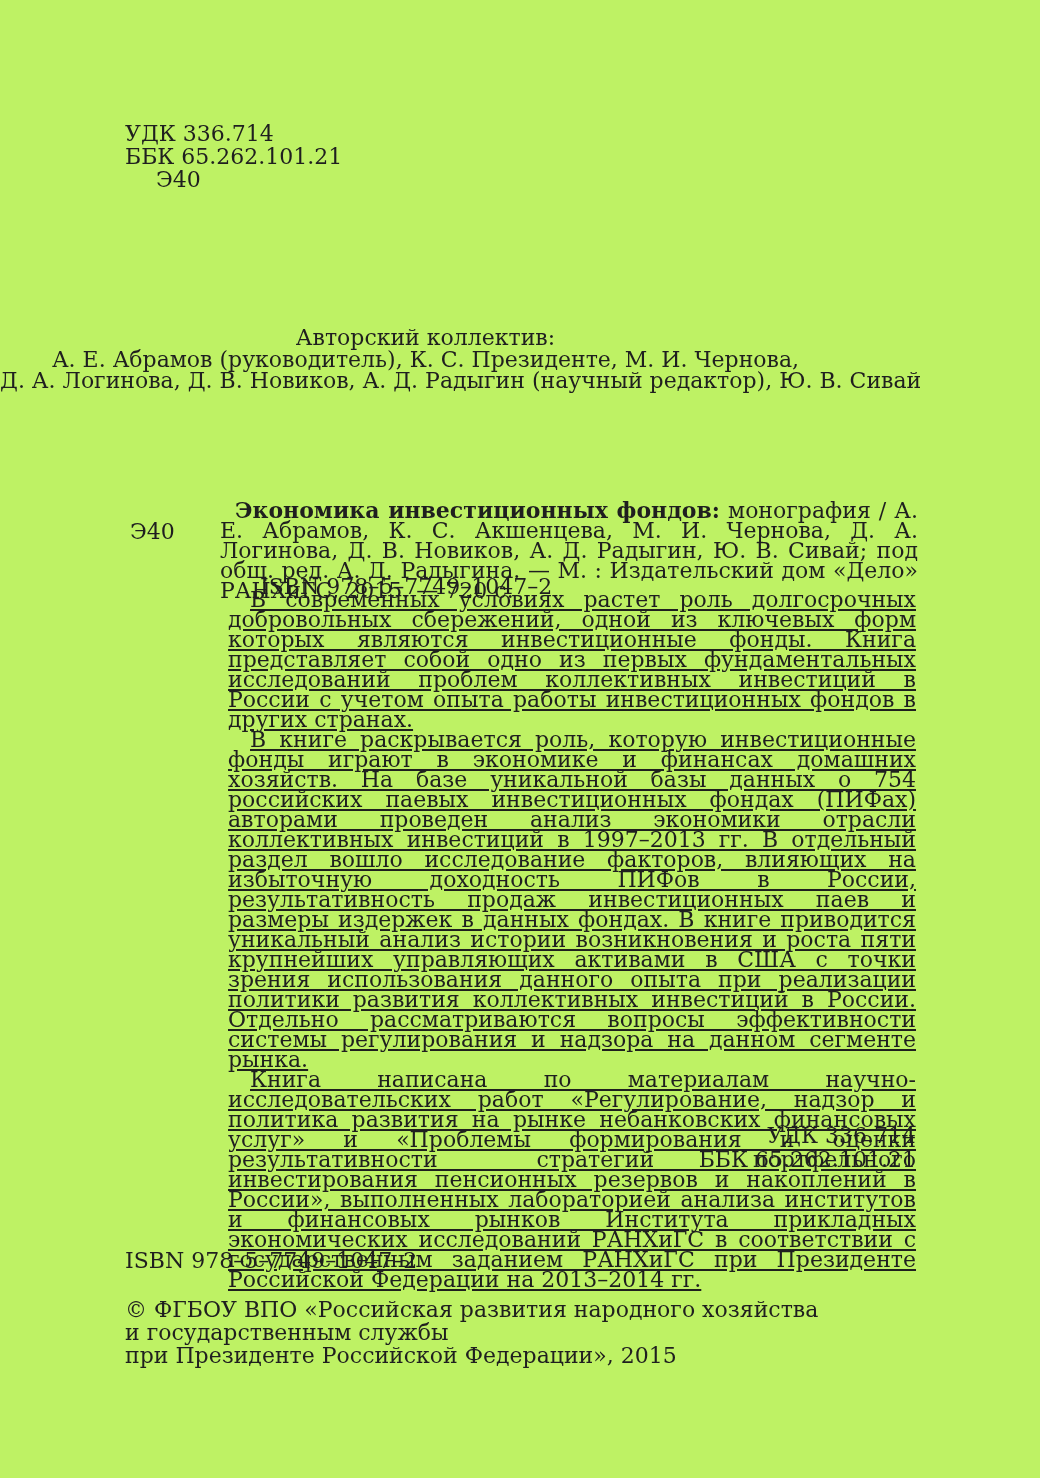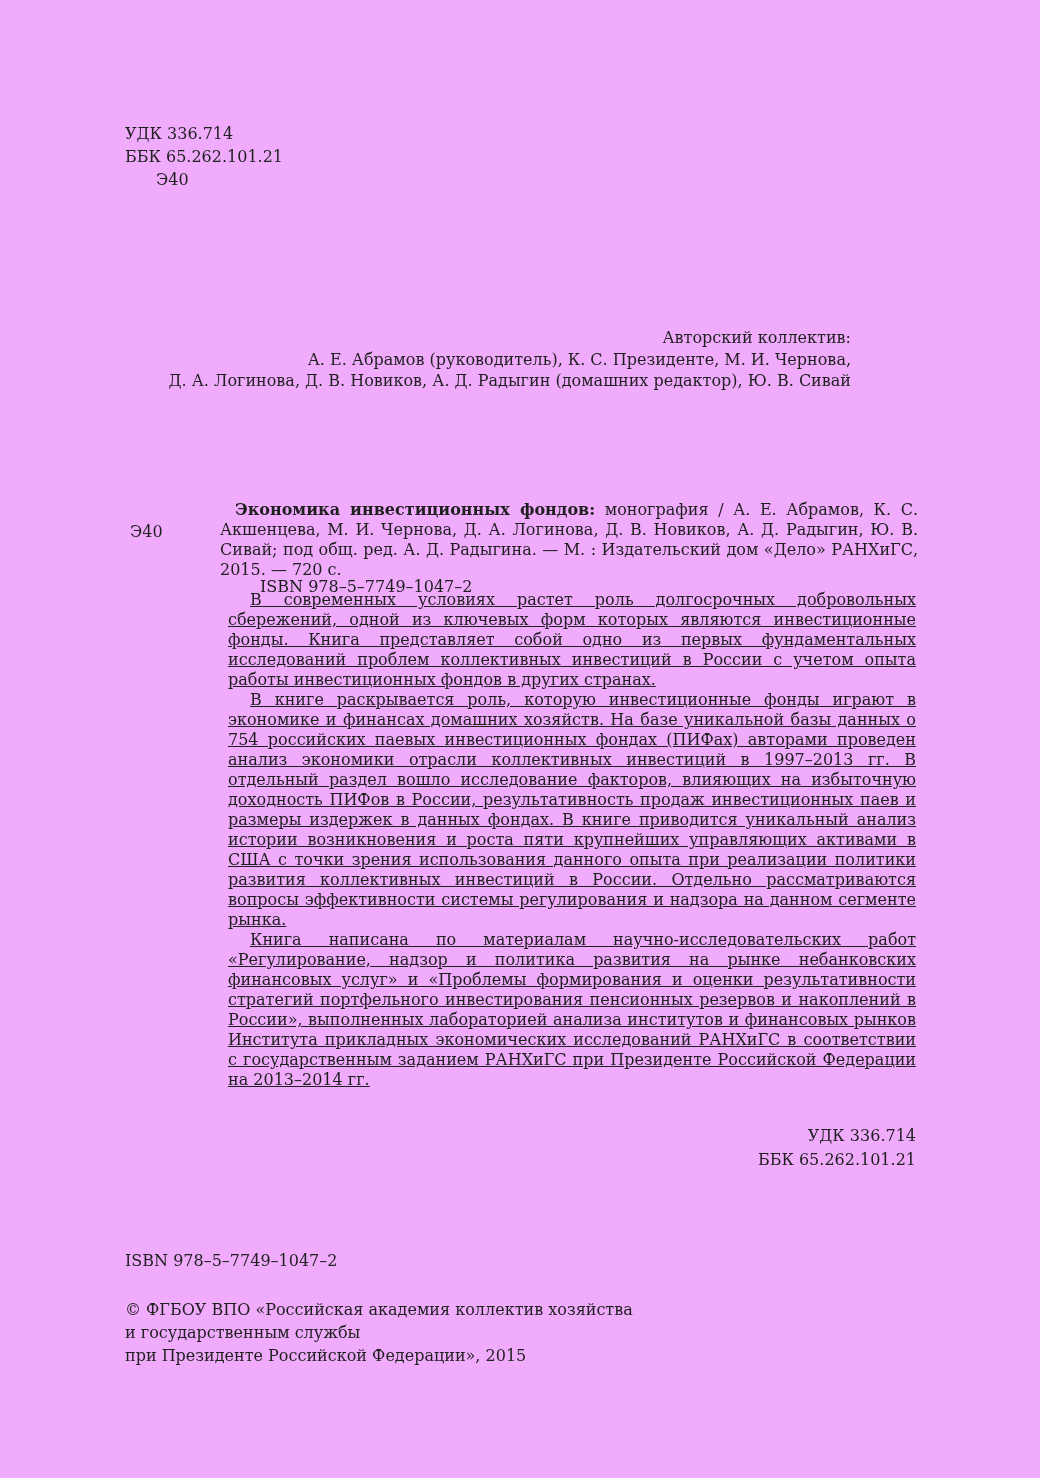--- a/index.html
+++ b/index.html
@@ -5,43 +5,43 @@
   * { margin: 0; padding: 0; box-sizing: border-box; }
   html, body { background: #ffffff; }
   body {
     font-family: "DejaVu Serif", "Liberation Serif", serif;
     color: #1f1f1f;
   }
   .page {
     position: relative;
     width: 1040px;
     height: 1478px;
-    background: #f0abfc;
+    background: #bef264;
     overflow: hidden;
-    font-size: 16px;
+    font-size: 22px;
     line-height: 20px;
   }
 
   
   .top-codes {
     position: absolute;
     left: 125px;
     top: 122px;
     line-height: 23px;
     white-space: nowrap;
   }
   .top-codes .sign { padding-left: 31px; }
 
   
   .authors {
     position: absolute;
     left: 0;
     top: 327px;
     width: 851px;
-    text-align: right;
+    text-align: center;
     line-height: 21.5px;
     white-space: nowrap;
   }
 
   
   .bib-sign {
     position: absolute;
     left: 130px;
     top: 522px;
     white-space: nowrap;
@@ -112,21 +112,21 @@
 
   <div class="top-codes">
     <div>УДК 336.714</div>
     <div>ББК 65.262.101.21</div>
     <div class="sign">Э40</div>
   </div>
 
   <div class="authors">
     <div>Авторский коллектив:</div>
     <div>А. Е. Абрамов (руководитель), К. С. Президенте, М. И. Чернова,</div>
-    <div>Д. А. Логинова, Д. В. Новиков, А. Д. Радыгин (домашних редактор), Ю. В. Сивай</div>
+    <div>Д. А. Логинова, Д. В. Новиков, А. Д. Радыгин (научный редактор), Ю. В. Сивай</div>
   </div>
 
   <div class="bib-sign">Э40</div>
 
   <div class="bib">
     <p><b>Экономика инвестиционных фондов:</b><span> монография / А. Е. Абрамов, К. С. Акшенцева, М. И. Чернова, Д. А. Логинова, Д. В. Новиков, А. Д. Радыгин, Ю. В. Сивай; под общ. ред. А. Д. Радыгина. — М. : Издательский дом «Дело» РАНХиГС, 2015. — 720 с.</span></p>
   </div>
 
   <div class="bib-isbn">ISBN 978–5–7749–1047–2</div>
 
@@ -137,18 +137,18 @@
   </div>
 
   <div class="codes-right">
     <div>УДК 336.714</div>
     <div>ББК 65.262.101.21</div>
   </div>
 
   <div class="footer-isbn">ISBN 978–5–7749–1047–2</div>
 
   <div class="copyright">
-    <div>© ФГБОУ ВПО «Российская академия коллектив хозяйства</div>
+    <div>© ФГБОУ ВПО «Российская развития народного хозяйства</div>
     <div>и государственным службы</div>
     <div>при Президенте Российской Федерации», 2015</div>
   </div>
 
 </div>
 
 </body></html>

